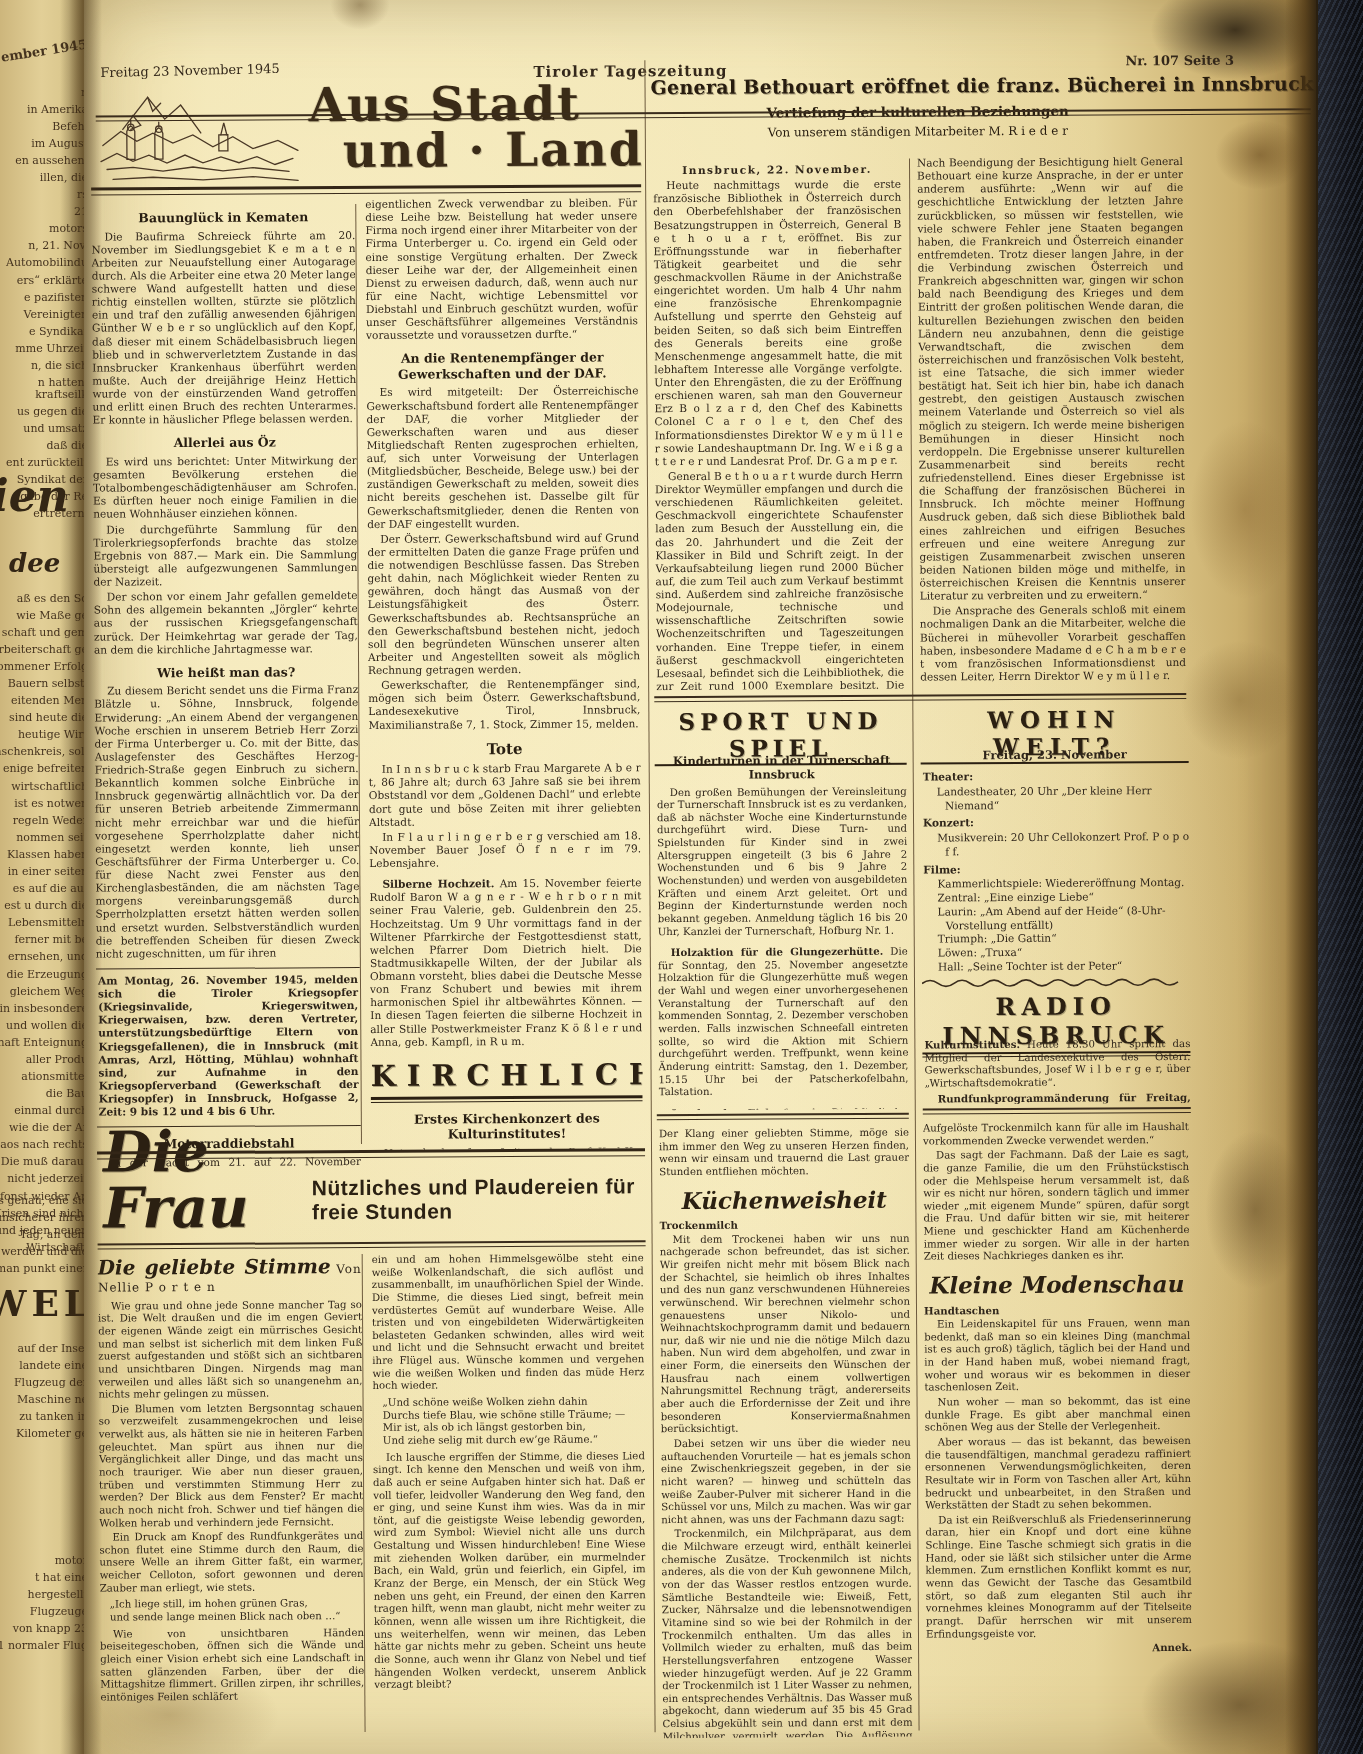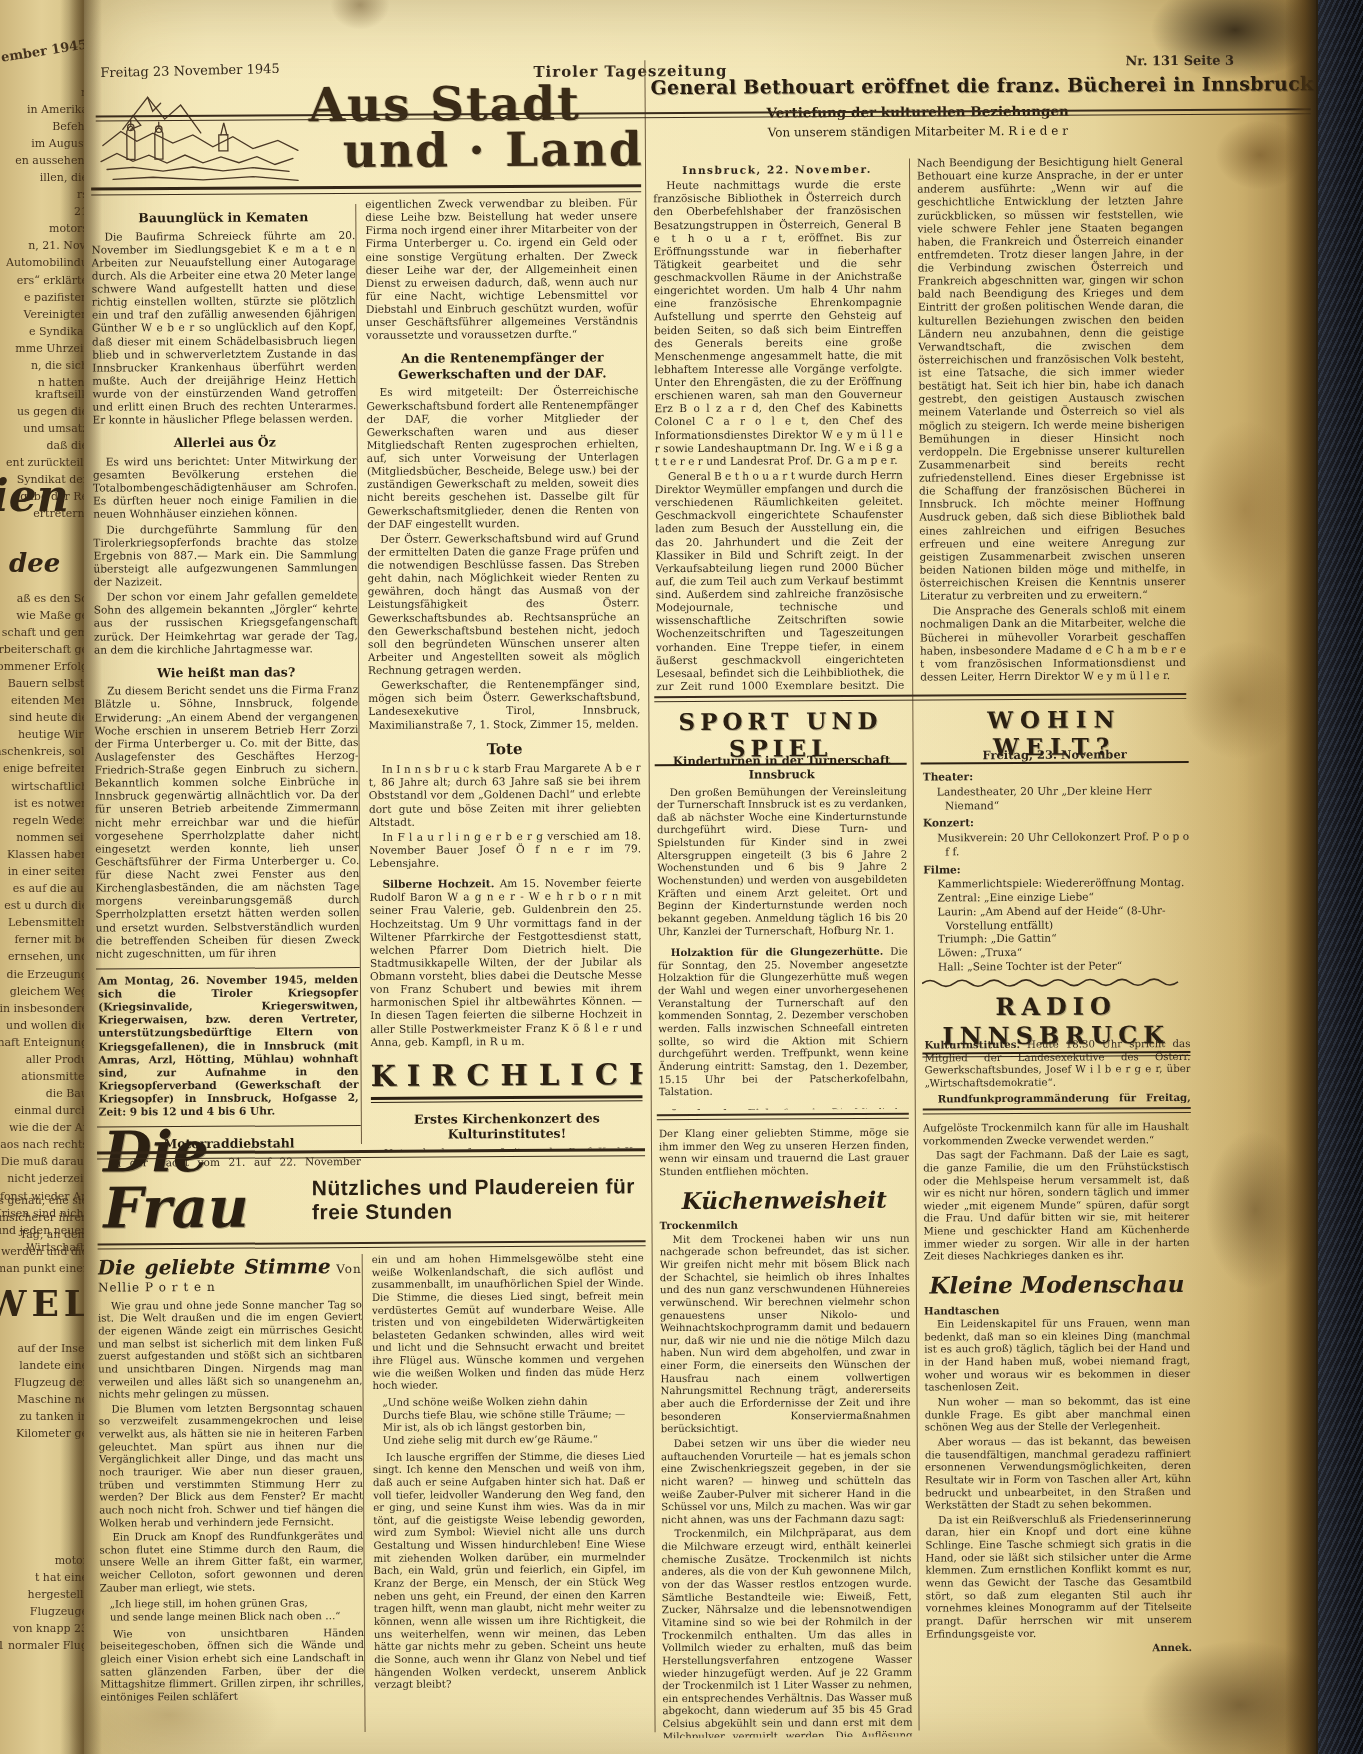--- a/index.html
+++ b/index.html
@@ -202,21 +202,21 @@
   <div class="stain" style="left:1180px;top:640px;width:120px;height:120px;background:radial-gradient(ellipse,rgba(100,70,25,.35),rgba(100,70,25,0) 70%);"></div>
   <div class="stain" style="left:1205px;top:1130px;width:100px;height:160px;background:radial-gradient(ellipse,rgba(70,48,18,.45),rgba(70,48,18,0) 70%);"></div>
   <div class="stain" style="left:1140px;top:1640px;width:200px;height:130px;background:radial-gradient(ellipse,rgba(60,40,15,.55),rgba(60,40,15,0) 70%);"></div>
   <div class="stain" style="left:60px;top:1660px;width:220px;height:110px;background:radial-gradient(ellipse,rgba(120,90,40,.35),rgba(120,90,40,0) 70%);"></div>
   <div class="stain" style="left:330px;top:-20px;width:60px;height:50px;background:radial-gradient(ellipse,rgba(80,55,20,.4),rgba(80,55,20,0) 70%);"></div>
 
   <div class="tilt">
 
     <div class="hd" style="left:100px;top:60px;transform:rotate(-1deg);">Freitag 23 November 1945</div>
     <div class="hd title" style="left:520px;top:62px;width:220px;text-align:center;">Tiroler Tageszeitung</div>
-    <div class="hd" style="left:1125px;top:56px;font-weight:bold;">Nr. 131  Seite 3</div>
+    <div class="hd" style="left:1125px;top:56px;font-weight:bold;">Nr. 107  Seite 3</div>
     <div class="hrule" style="left:95px;top:112px;width:1215px;"></div>
 
     <svg width="215" height="102" viewBox="0 0 215 102" style="position:absolute;left:92px;top:82px;">
       <g stroke="#4a3826" stroke-width="1.3" fill="none" stroke-linecap="round">
         <polyline points="30,44 55,12 72,34 88,20 108,48"></polyline>
         <polyline points="55,12 60,26 68,18"></polyline>
         <polyline points="10,60 28,46 44,56 60,48 80,58 100,50 120,62 140,52 160,64 185,56 205,66"></polyline>
         <polyline points="40,30 48,40 38,44"></polyline>
 
         <path d="M34,46 q4,-10 8,0 l0,28 l-8,0 z"></path>

